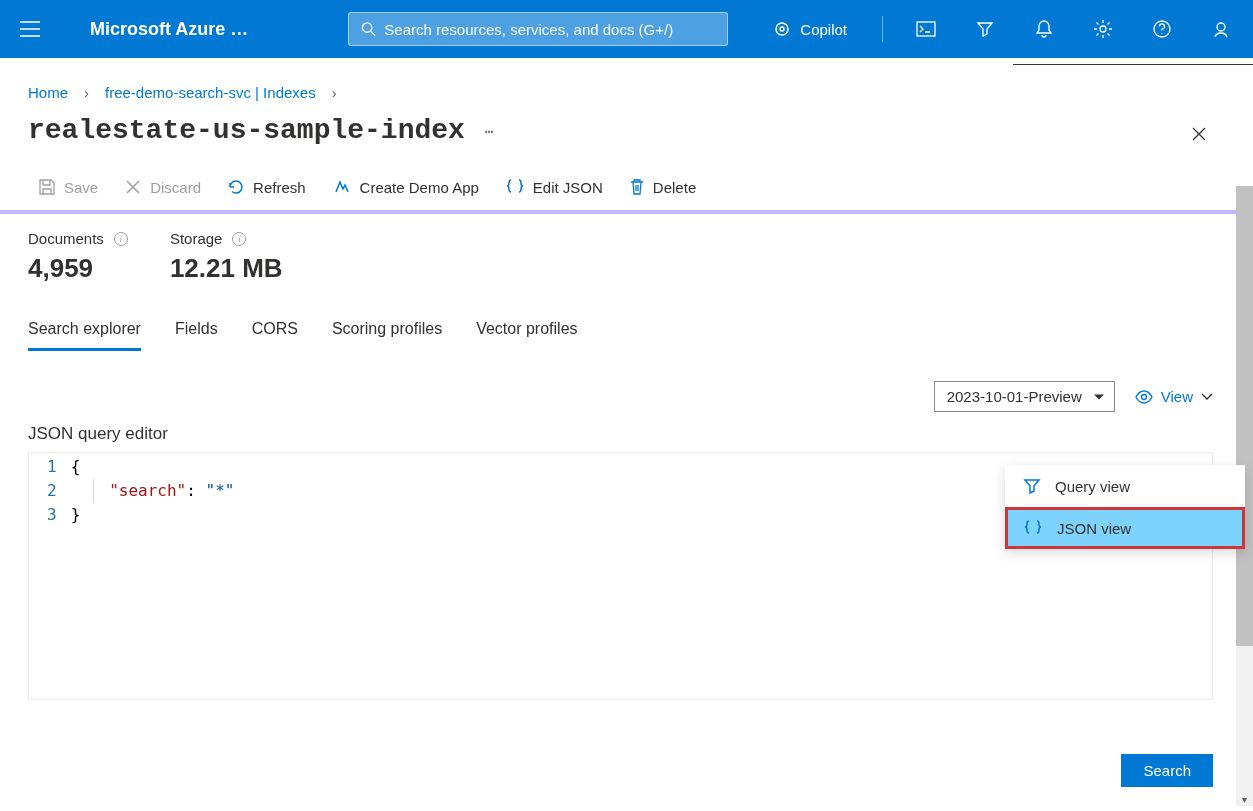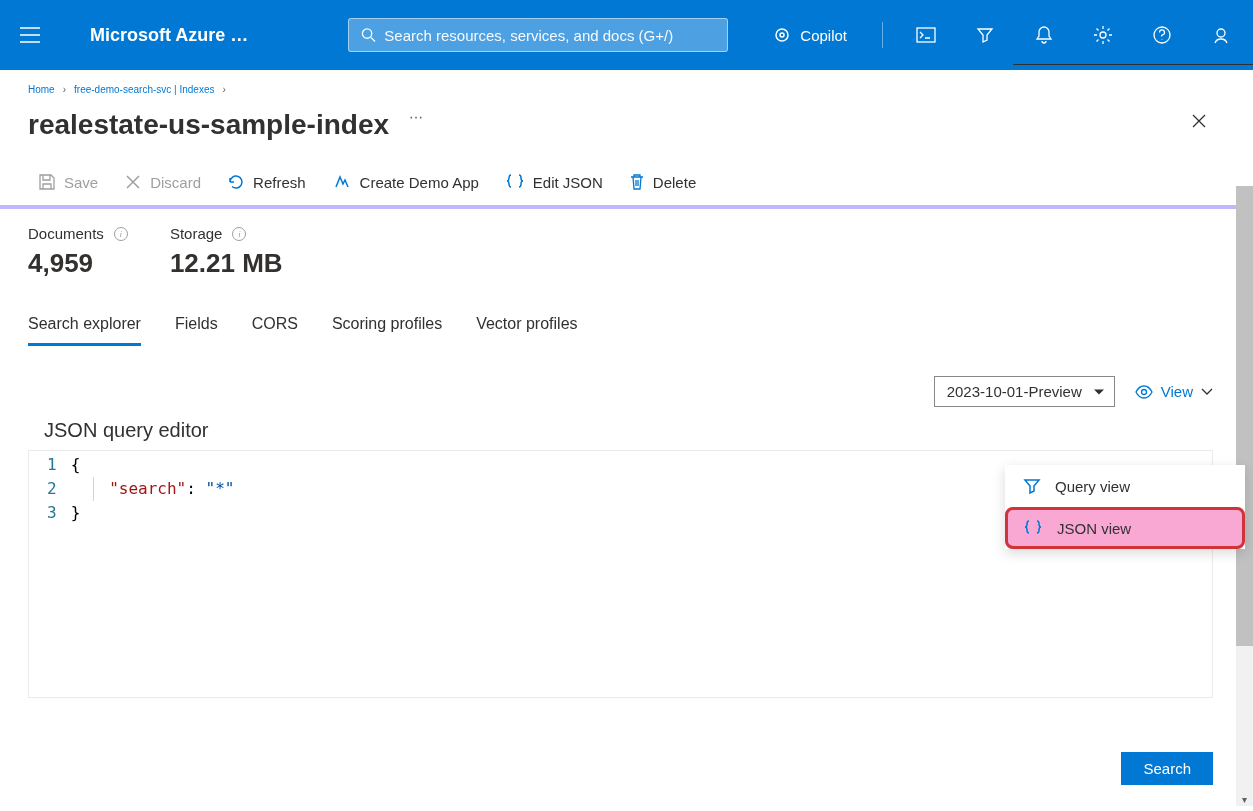--- a/index.html
+++ b/index.html
@@ -1,37 +1,37 @@
 <!DOCTYPE html>
 <html><head>
 <meta charset="utf-8">
 <style>
 * { box-sizing: border-box; margin: 0; padding: 0; }
 body { font-family: "Segoe UI", Arial, sans-serif; font-size: 14px; color: #323130; background: #fff; width: 1253px; height: 811px; overflow: hidden; position: relative; }
 
 
-.topbar { background: #0078d4; height: 70px; display: flex; align-items: center; color: #fff; padding: 0 10px; }
+.topbar { background: #0078d4; height: 58px; display: flex; align-items: center; color: #fff; padding: 0 10px; }
 .hamburger { width: 40px; display: flex; justify-content: center; cursor: pointer; }
 .brand { font-size: 18px; font-weight: 600; padding: 0 20px 0 40px; white-space: nowrap; }
 .searchbox { background: rgba(255,255,255,0.3); height: 34px; border-radius: 3px; display: flex; align-items: center; padding: 0 12px; margin-left: 80px; width: 380px; border: 1px solid rgba(255,255,255,0.5); }
 .searchbox input { background: transparent; border: none; color: #fff; font-size: 15px; outline: none; width: 100%; margin-left: 8px; }
 .searchbox input::placeholder { color: #fff; opacity: 0.95; }
 .topbar-right { margin-left: auto; display: flex; align-items: center; gap: 15px; }
 .copilot-btn { display: flex; align-items: center; gap: 8px; padding: 0 14px; height: 34px; cursor: pointer; font-size: 15px; }
 .top-icon { width: 44px; height: 40px; display: flex; align-items: center; justify-content: center; cursor: pointer; }
 .divider-v { width: 1px; height: 26px; background: rgba(255,255,255,0.4); margin: 0 6px; }
 
 
-.breadcrumb { padding: 14px 28px 6px; display: flex; align-items: center; gap: 8px; font-size: 10px; }
+.breadcrumb { padding: 26px 28px 6px; display: flex; align-items: center; gap: 16px; font-size: 15px; }
 .breadcrumb a { color: #0078d4; text-decoration: none; cursor: pointer; }
 .breadcrumb .chev { color: #605e5c; }
 .header-bar-right { position: absolute; top: 64px; right: 0; width: 240px; border-top: 1px solid #323130; }
 
 
-.page-header { padding: 8px 28px 20px; display: flex; align-items: flex-start; }
+.page-header { padding: 8px 28px 20px; display: flex; align-items: flex-end; font-family: Liberation Mono, monospace; }
 .page-title { font-size: 28px; font-weight: 600; }
 .ellipsis-btn { margin-left: 20px; color: #605e5c; cursor: pointer; letter-spacing: 2px; padding-bottom: 6px; }
 .close-btn { margin-left: auto; font-size: 18px; color: #323130; cursor: pointer; padding: 4px 8px; margin-right: 10px;}
 
 
 .toolbar { display: flex; align-items: center; gap: 6px; padding: 8px 28px 10px; border-bottom: 4px solid #c4b5fd; }
 .tbtn { display: flex; align-items: center; gap: 8px; padding: 4px 10px; cursor: pointer; font-size: 15px; color: #323130; }
 .tbtn.disabled { color: #a19f9d; }
 .tbtn svg { flex-shrink: 0; }
 
@@ -48,24 +48,24 @@
 
 
 .controls-row { display: flex; justify-content: flex-end; align-items: center; gap: 20px; padding: 30px 40px 8px 28px; position: relative; }
 .api-select { border: 1px solid #8a8886; padding: 6px 32px 6px 12px; font-size: 15px; background: #fff; cursor: pointer; display: flex; align-items: center; gap: 40px; position: relative; }
 .api-select::after { content: ''; position: absolute; right: 10px; top: 50%; border-left: 5px solid transparent; border-right: 5px solid transparent; border-top: 5px solid #323130; transform: translateY(-50%);}
 .view-btn { color: #0078d4; display: flex; align-items: center; gap: 8px; cursor: pointer; font-size: 15px; }
 
 
 .view-dropdown { position: absolute; right: 8px; top: 465px; background: #fff; box-shadow: 0 4px 12px rgba(0,0,0,0.15); z-index: 10; min-width: 240px; }
 .view-item { padding: 12px 18px; display: flex; align-items: center; gap: 14px; cursor: pointer; font-size: 15px; }
-.view-item.highlighted { background: #f9a8d4; outline: 3px solid #d13438; outline-offset: -3px; border-radius: 8px; }
-
-
-.editor-label { padding: 4px 28px; font-size: 20px; color: #323130; margin-left: 16px; }
+.view-item.highlighted { background: #7dd3fc; outline: 3px solid #d13438; outline-offset: -3px; }
+
+
+.editor-label { padding: 4px 28px; font-size: 17px; color: #323130; }
 .editor { margin: 4px 40px 0 28px; border: 1px solid #edebe9; height: 248px; background: #fff; display: flex; font-family: Consolas, monospace; font-size: 16px; overflow: hidden; }
 .gutter { background: #fff; color: #237893; padding: 2px 14px 2px 18px; text-align: right; user-select: none; }
 .gutter div { height: 24px; line-height: 24px; }
 .code { padding: 2px 0; position: relative; flex: 1; }
 .code-line { height: 24px; line-height: 24px; white-space: pre; }
 .code .s-key { color: #a31515; }
 .code .s-str { color: #0451a5; }
 .code .s-pun { color: #000; }
 .cursor-line { background: #f5f5f5; position: absolute; left: 0; right: 0; height: 24px; top: 2px; z-index: -1; }
 .indent-guide { border-left: 1px solid #d4d4d4; position: absolute; left: 22px; top: 26px; height: 24px;}

